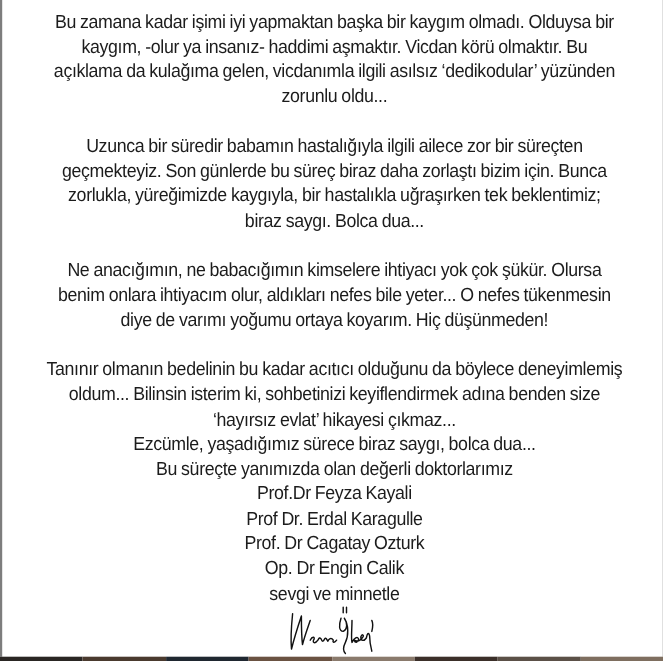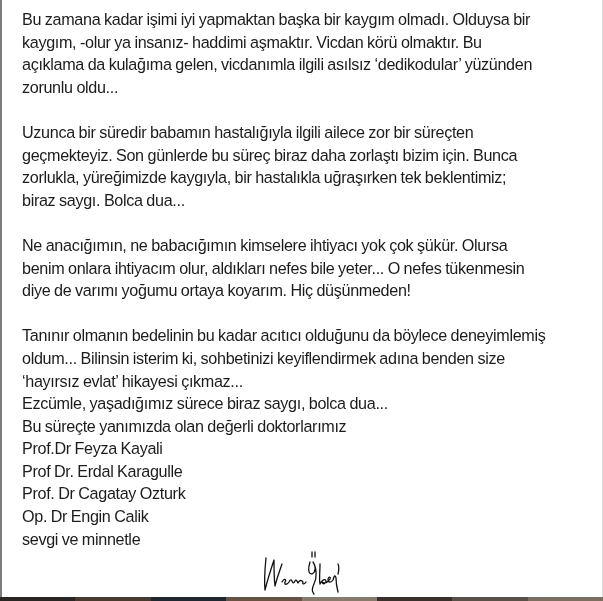--- a/index.html
+++ b/index.html
@@ -23,20 +23,21 @@
     background: #ffffff;
     box-sizing: border-box;
     border-left: 2px solid #7d7d7d;
     border-right: 1px solid #d9d9d9;
   }
   .statement {
     position: absolute;
     left: 2px;
     top: 8px;
     width: 600px;
+    text-align: center;
   }
   .para {
     margin: 0;
     font-size: 17.2px;
     line-height: 22.6px;
     letter-spacing: -0.35px;
     word-spacing: -0.5px;
     transform: scaleX(0.94);
     transform-origin: center top;
     white-space: nowrap;

